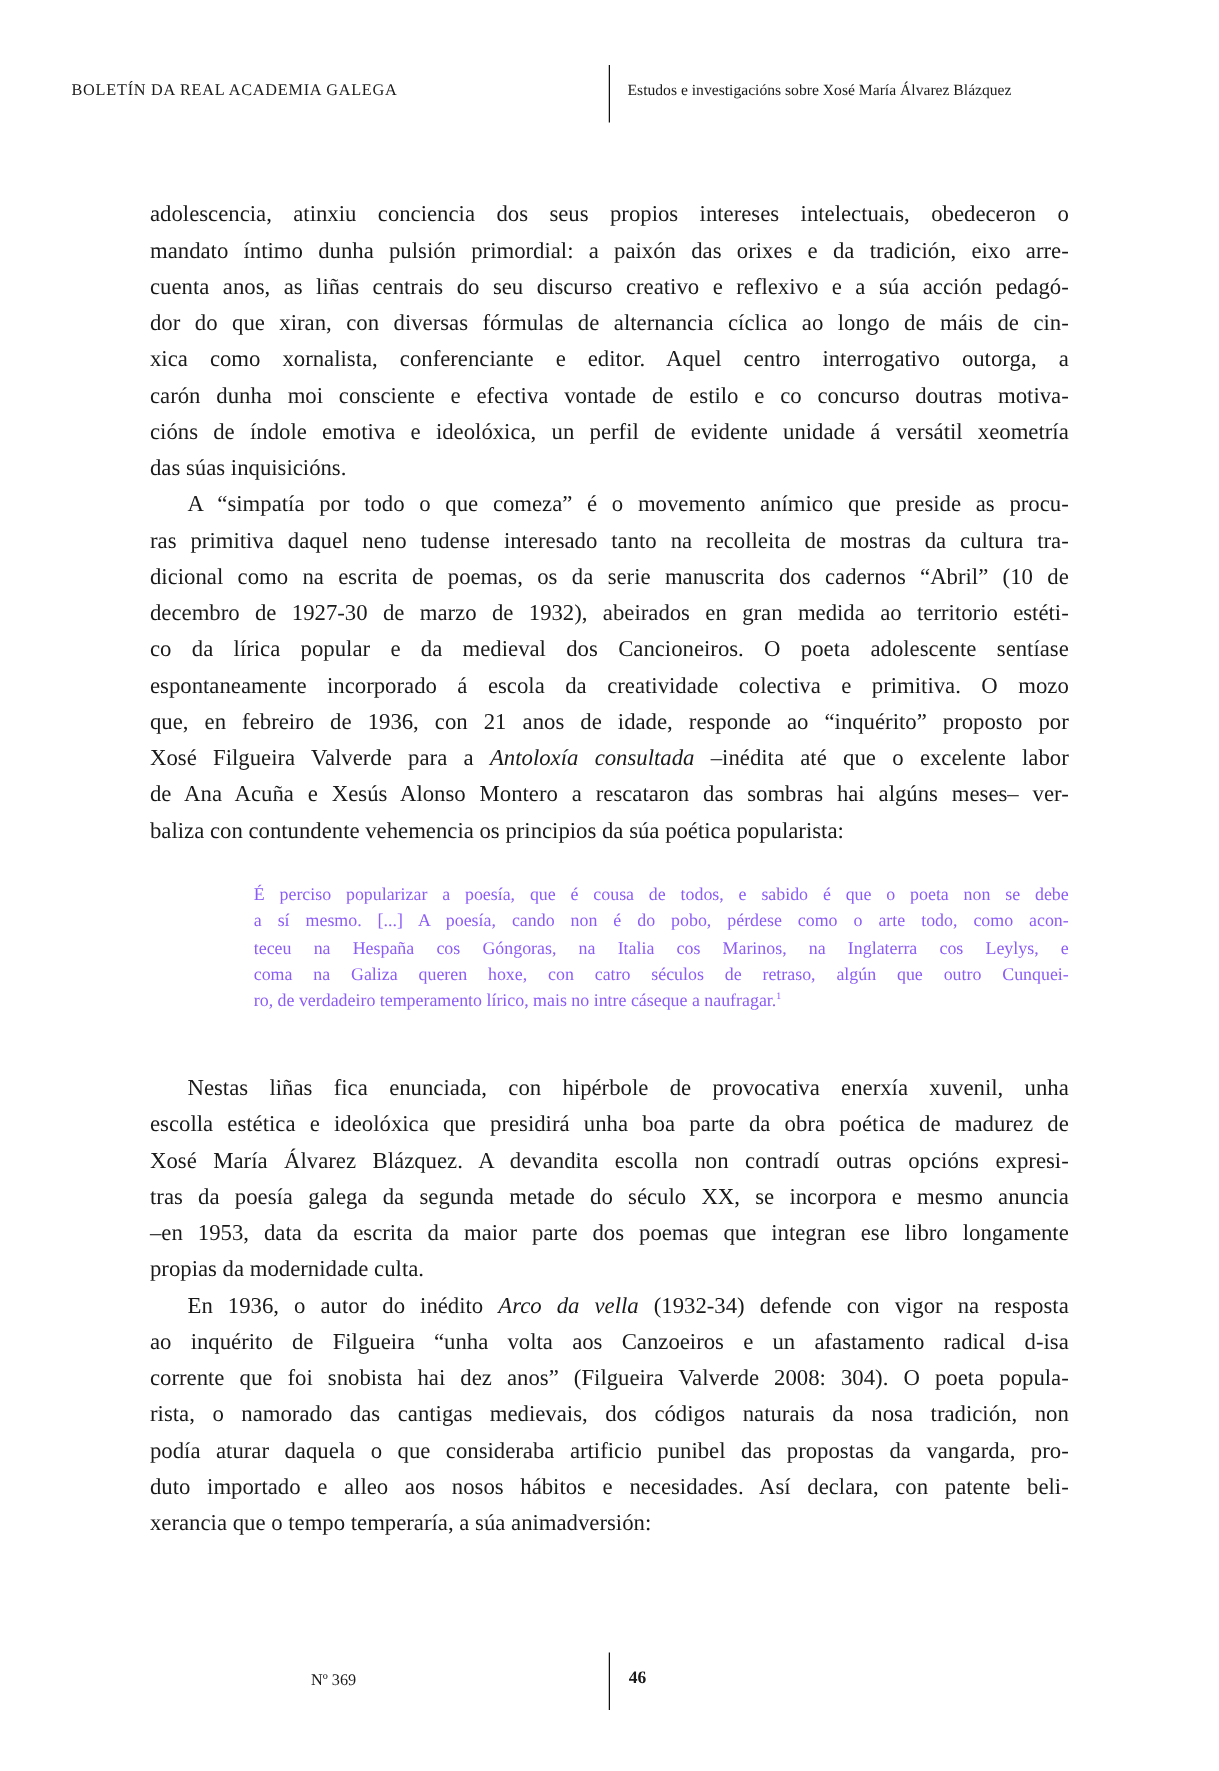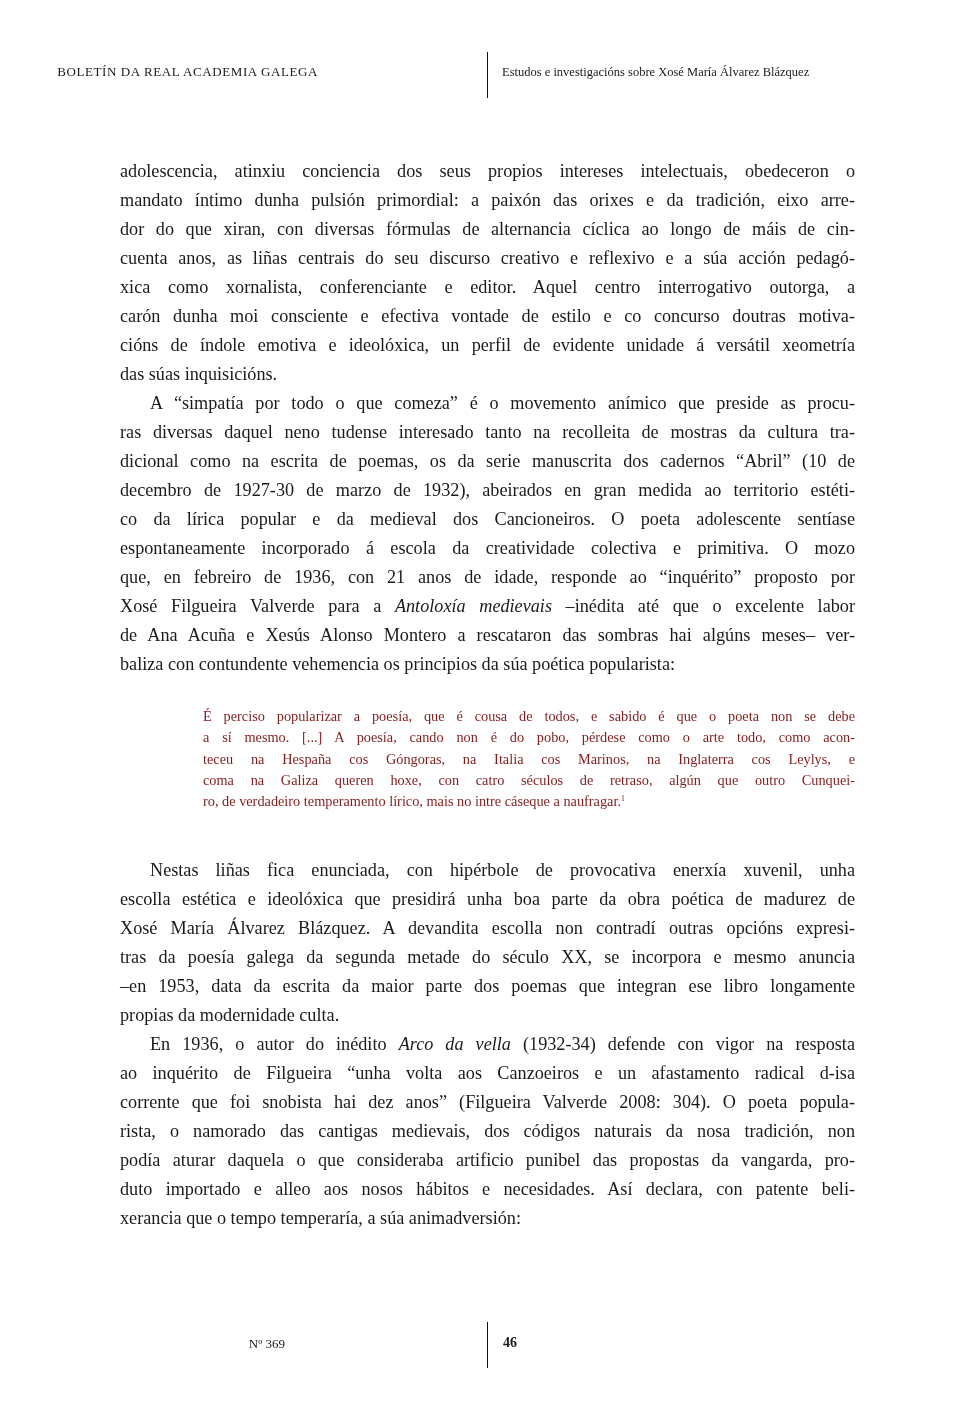--- a/index.html
+++ b/index.html
@@ -8,21 +8,21 @@
   .header { position: absolute; top: 52px; left: 0; width: 821px; height: 48px; }
   .header .left { position: absolute; right: 503px; top: 12px; font-size: 13px; letter-spacing: 0.6px; white-space: nowrap; }
   .header .rule { position: absolute; left: 487px; top: 0; width: 1px; height: 46px; background: #111; }
   .header .right { position: absolute; left: 502px; top: 13px; font-size: 12.5px; white-space: nowrap; }
   .body { position: absolute; left: 120px; top: 157px; width: 735px; }
   .para { font-size: 18.2px; line-height: 29px; text-align: justify; margin: 0; hyphens: manual; }
   .para .line { display: block; text-align: justify; text-align-last: justify; white-space: nowrap; }
   .para .line.last { text-align-last: left; }
   .indent { padding-left: 30px; }
   .para + .para { margin-top: 0; }
-  .quote { position: absolute; left: 203px; top: 706px; width: 652px; font-size: 14.3px; line-height: 21.3px; color: #7f1d1d; }
+  .quote { position: absolute; left: 203px; top: 706px; width: 652px; font-size: 14.3px; line-height: 21.3px; color: #8b5cf6; }
   .quote .line { display: block; text-align: justify; text-align-last: justify; white-space: nowrap; }
   .quote .line.last { text-align-last: left; }
   sup { font-size: 0.55em; vertical-align: 0.7em; line-height: 0; }
   .body2 { position: absolute; left: 120px; top: 856px; width: 735px; }
   .footer { position: absolute; top: 1322px; left: 0; width: 789px; height: 48px; }
   .footer .left { position: absolute; right: 504px; top: 14px; font-size: 13px; white-space: nowrap; }
   .footer .rule { position: absolute; left: 487px; top: 0; width: 1px; height: 46px; background: #111; }
   .footer .right { position: absolute; left: 503px; top: 13px; font-size: 14px; font-weight: bold; }
   i { font-style: italic; }
 </style>
@@ -32,36 +32,36 @@
 <div class="header">
   <span class="left">BOLETÍN DA REAL ACADEMIA GALEGA</span>
   <span class="rule"></span>
   <span class="right">Estudos e investigacións sobre Xosé María Álvarez Blázquez</span>
 </div>
 
 <div class="body">
   <p class="para">
     <span class="line">adolescencia, atinxiu conciencia dos seus propios intereses intelectuais, obedeceron o</span>
     <span class="line">mandato íntimo dunha pulsión primordial: a paixón das orixes e da tradición, eixo arre-</span>
+    <span class="line">cuenta anos, as liñas centrais do seu discurso creativo e reflexivo e a súa acción pedagó-</span>
     <span class="line">dor do que xiran, con diversas fórmulas de alternancia cíclica ao longo de máis de cin-</span>
-    <span class="line">cuenta anos, as liñas centrais do seu discurso creativo e reflexivo e a súa acción pedagó-</span>
     <span class="line">xica como xornalista, conferenciante e editor. Aquel centro interrogativo outorga, a</span>
     <span class="line">carón dunha moi consciente e efectiva vontade de estilo e co concurso doutras motiva-</span>
     <span class="line">cións de índole emotiva e ideolóxica, un perfil de evidente unidade á versátil xeometría</span>
     <span class="line last">das súas inquisicións.</span>
   </p>
   <p class="para">
     <span class="line indent">A “simpatía por todo o que comeza” é o movemento anímico que preside as procu-</span>
-    <span class="line">ras diversas daquel neno tudense interesado tanto na recolleita de mostras da cultura tra-</span>
+    <span class="line">ras primitiva daquel neno tudense interesado tanto na recolleita de mostras da cultura tra-</span>
     <span class="line">dicional como na escrita de poemas, os da serie manuscrita dos cadernos “Abril” (10 de</span>
     <span class="line">decembro de 1927-30 de marzo de 1932), abeirados en gran medida ao territorio estéti-</span>
     <span class="line">co da lírica popular e da medieval dos Cancioneiros. O poeta adolescente sentíase</span>
     <span class="line">espontaneamente incorporado á escola da creatividade colectiva e primitiva. O mozo</span>
     <span class="line">que, en febreiro de 1936, con 21 anos de idade, responde ao “inquérito” proposto por</span>
-    <span class="line"><span>Xosé Filgueira Valverde para a </span><i>Antoloxía medievais</i><span> –inédita até que o excelente labor</span></span>
+    <span class="line"><span>Xosé Filgueira Valverde para a </span><i>Antoloxía consultada</i><span> –inédita até que o excelente labor</span></span>
     <span class="line">de Ana Acuña e Xesús Alonso Montero a rescataron das sombras hai algúns meses– ver-</span>
     <span class="line last">baliza con contundente vehemencia os principios da súa poética popularista:</span>
   </p>
 </div>
 
 <div class="quote">
   <span class="line">É perciso popularizar a poesía, que é cousa de todos, e sabido é que o poeta non se debe</span>
   <span class="line">a sí mesmo. [...] A poesía, cando non é do pobo, pérdese como o arte todo, como acon-</span>
   <span class="line">teceu na Hespaña cos Góngoras, na Italia cos Marinos, na Inglaterra cos Leylys, e</span>
   <span class="line">coma na Galiza queren hoxe, con catro séculos de retraso, algún que outro Cunquei-</span>

